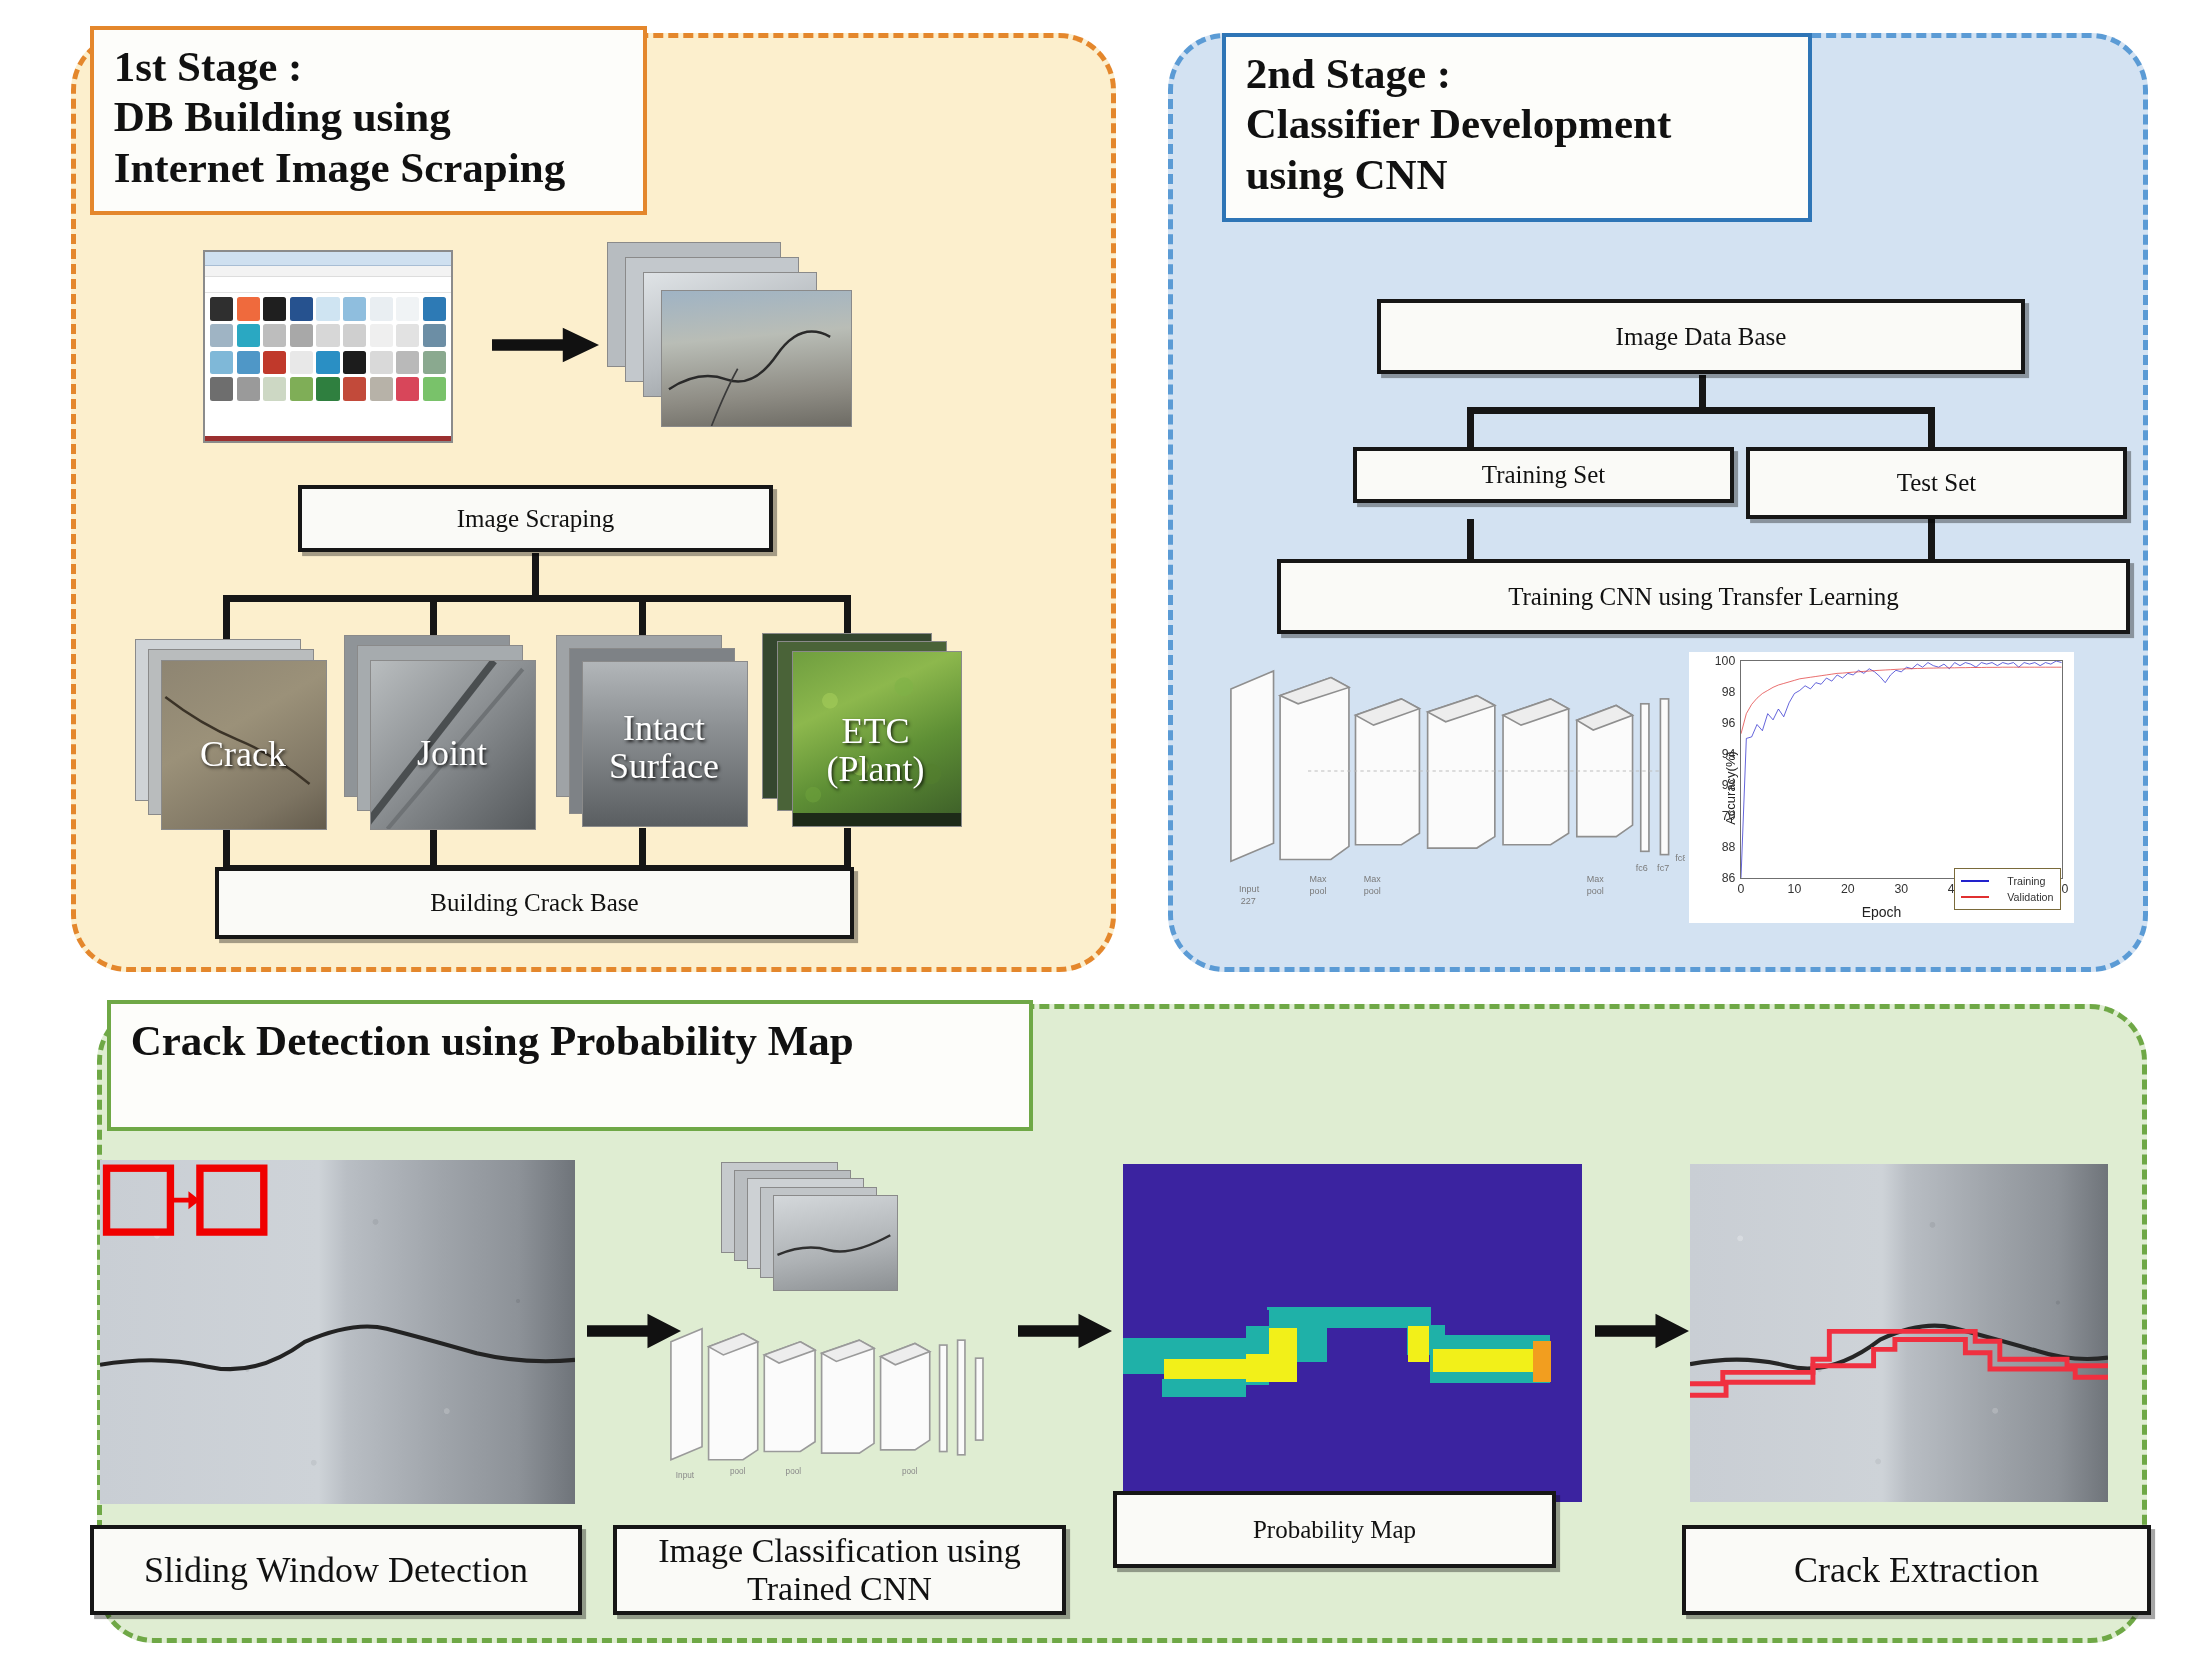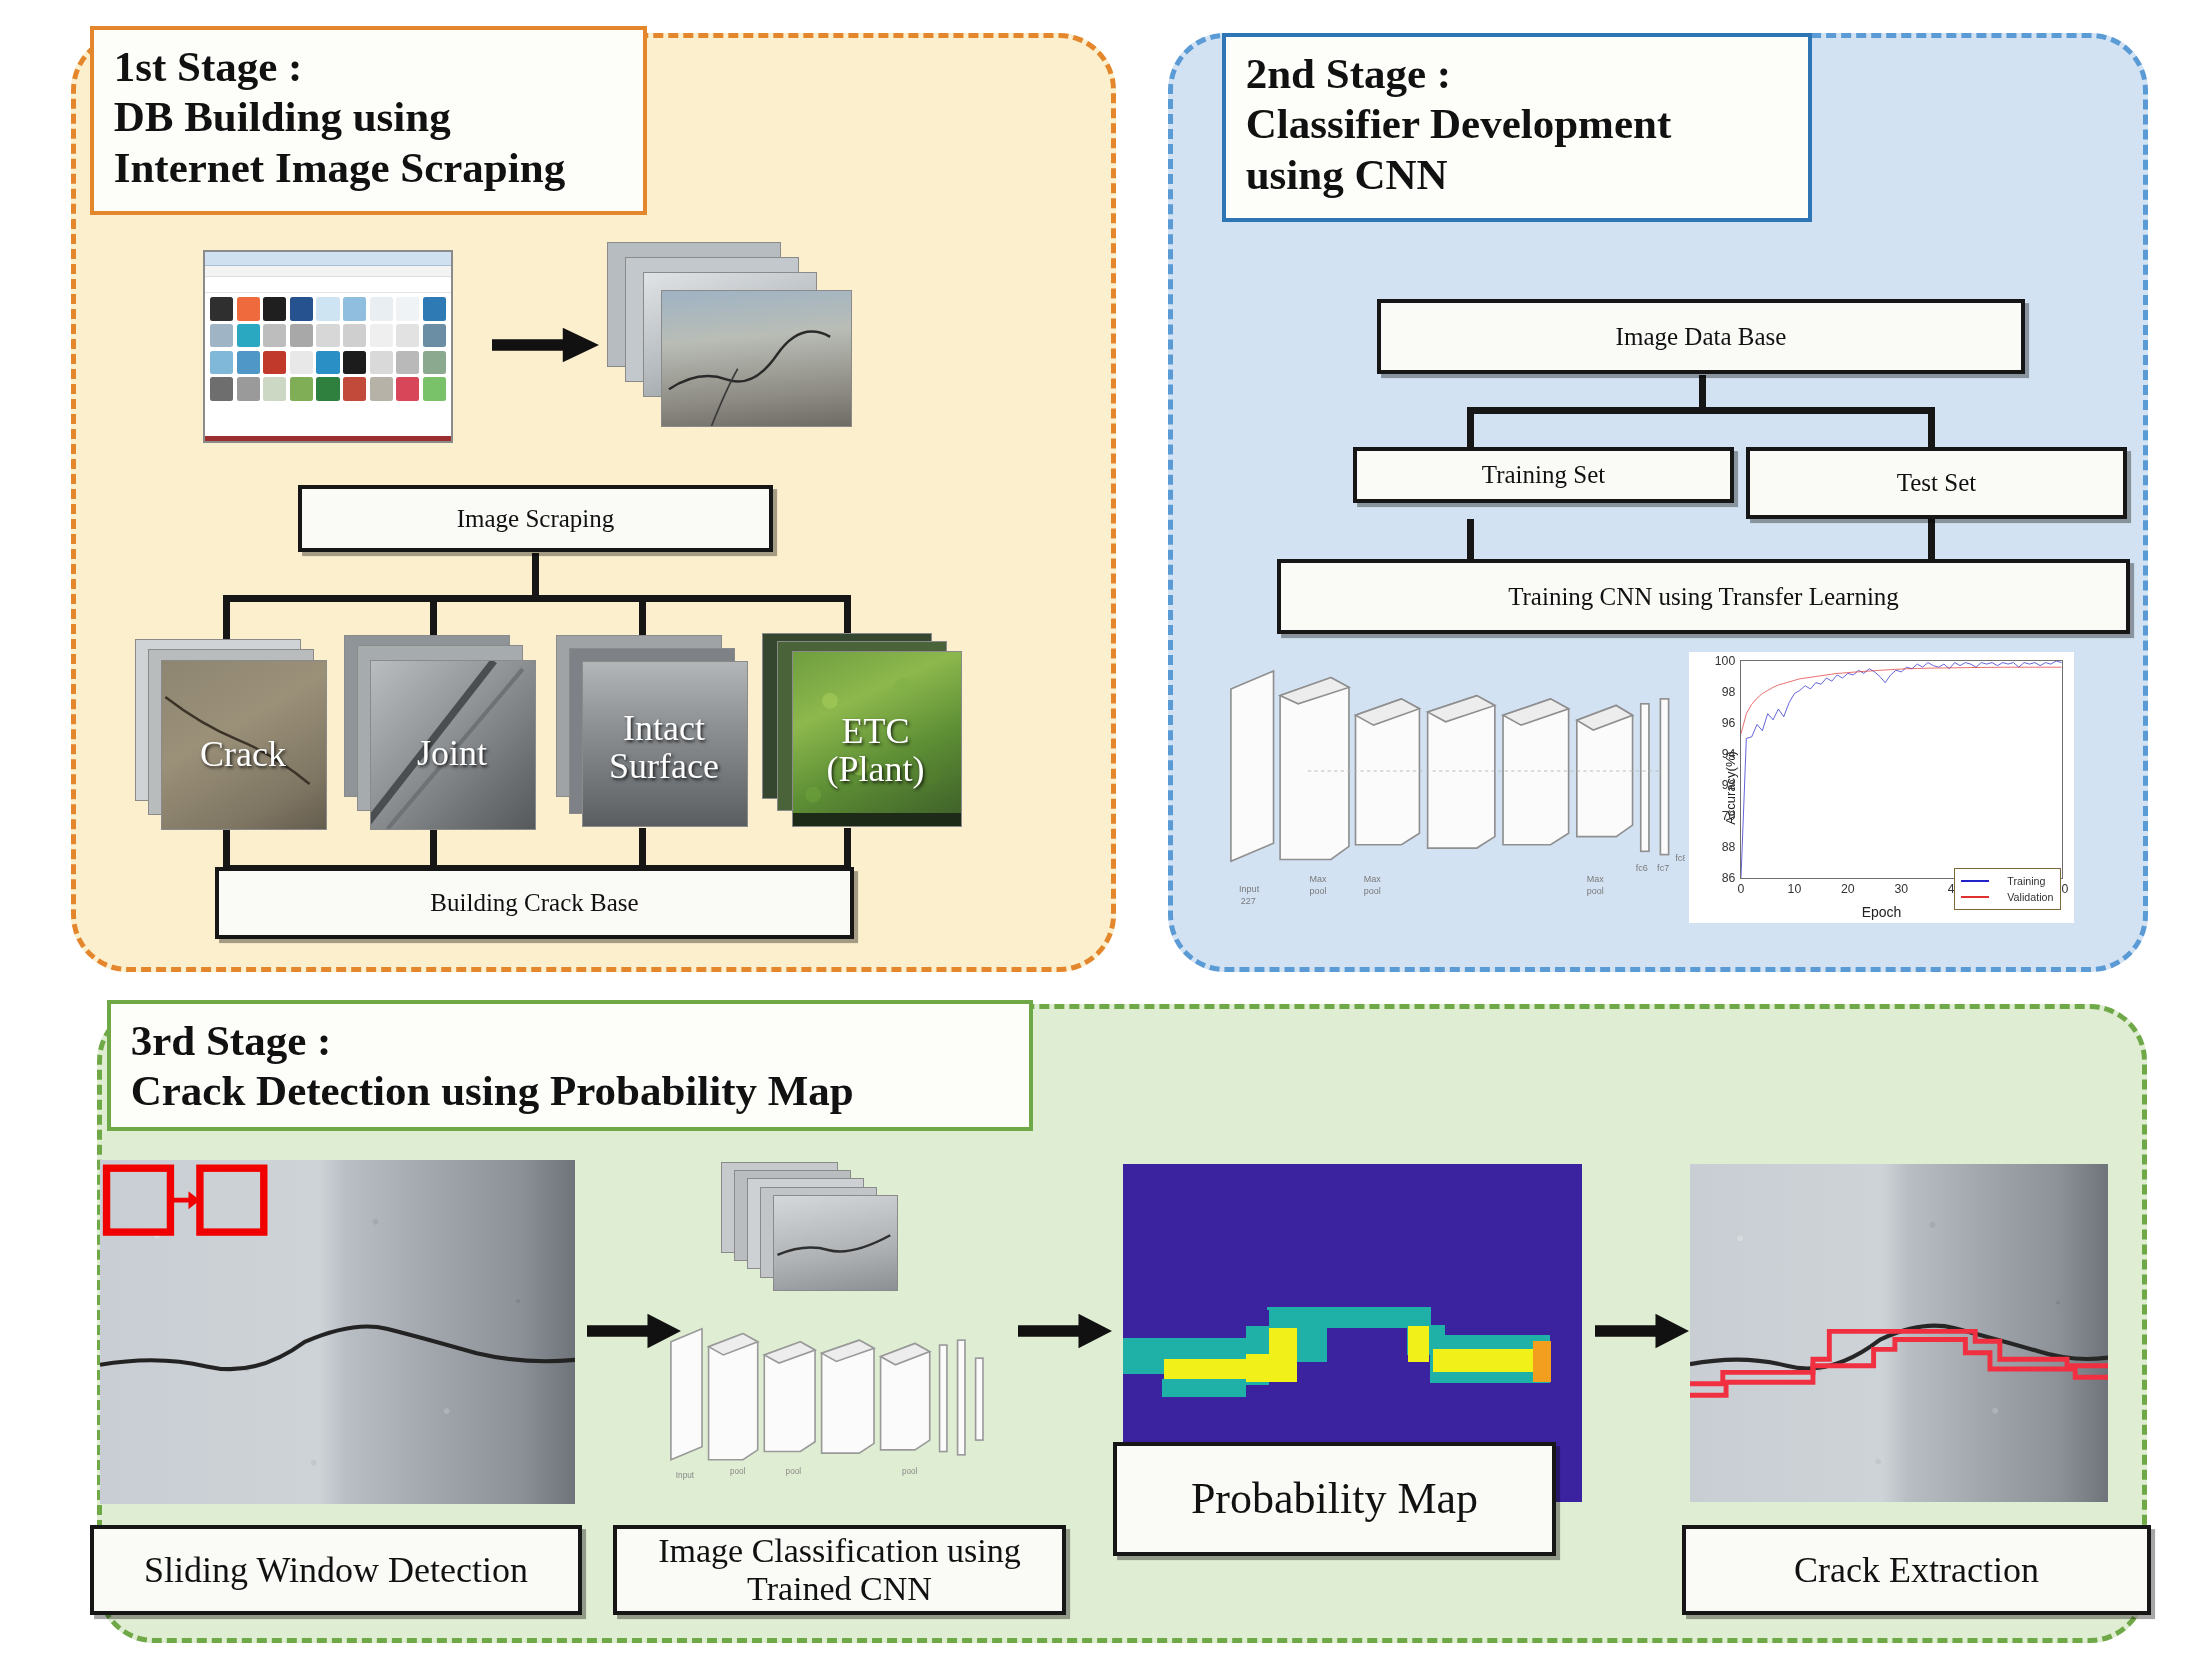--- a/index.html
+++ b/index.html
@@ -347,21 +347,20 @@
       <span class="sw" style="background:#E03030"></span>
       <span>Validation</span>
     </div>
   </div>
   <div class="xlab">Epoch</div>
 </div>
 
 <div class="panel panel-3"></div>
 
 <div class="stage-title t3">
-  <div>3rd Stage :</div>
   <div>Crack Detection using Probability Map</div>
 </div>
 
 <div class="concrete" style="left:100px;top:1160px;width:475px;height:344px;">
   <div class="grain"></div>
   <svg width="475" height="344" viewBox="0 0 580 420" style="position:absolute;left:0;top:0;">
     <path d="M0 250 Q70 238 130 252 T250 222 Q310 196 350 206 T460 236 Q520 250 580 244" stroke="#232323" stroke-width="5" fill="none"></path>
     <rect x="8" y="10" width="78" height="78" fill="none" stroke="#F00000" stroke-width="9"></rect>
     <rect x="122" y="10" width="78" height="78" fill="none" stroke="#F00000" stroke-width="9"></rect>
     <path d="M88 46 H108 V38 L122 49 L108 60 V52 H88 Z" fill="#F00000"></path>
@@ -450,19 +449,19 @@
   </svg>
 </div>
 
 <div class="fbox" style="left:90px;top:1525px;width:492px;height:90px;font-size:36px;">
   <span>Sliding Window Detection</span>
 </div>
 <div class="fbox" style="left:613px;top:1525px;width:453px;height:90px;font-size:34px;flex-direction:column;">
   <span>Image Classification using</span>
   <span>Trained CNN</span>
 </div>
-<div class="fbox" style="left:1113px;top:1442px;width:443px;height:114px;font-size:44px;">
+<div class="fbox" style="left:1113px;top:1491px;width:443px;height:77px;font-size:25px;">
   <span>Probability Map</span>
 </div>
 <div class="fbox" style="left:1682px;top:1525px;width:469px;height:90px;font-size:36px;">
   <span>Crack Extraction</span>
 </div>
 
 
 </body></html>

